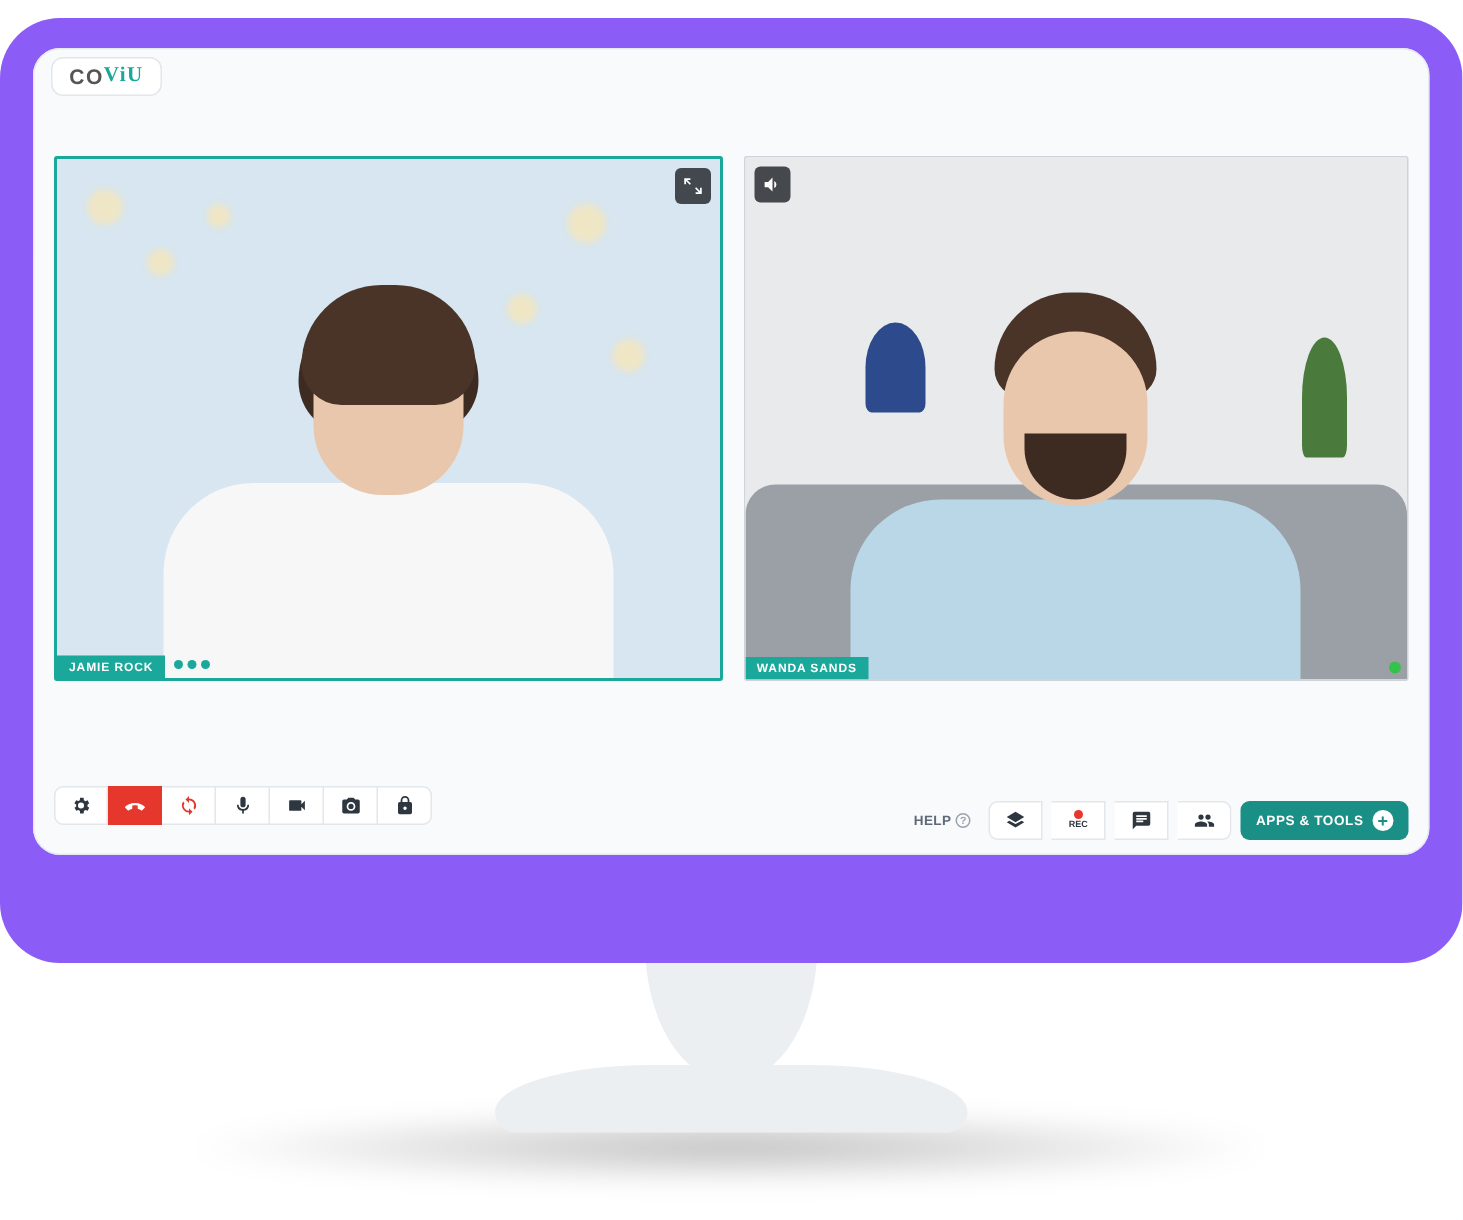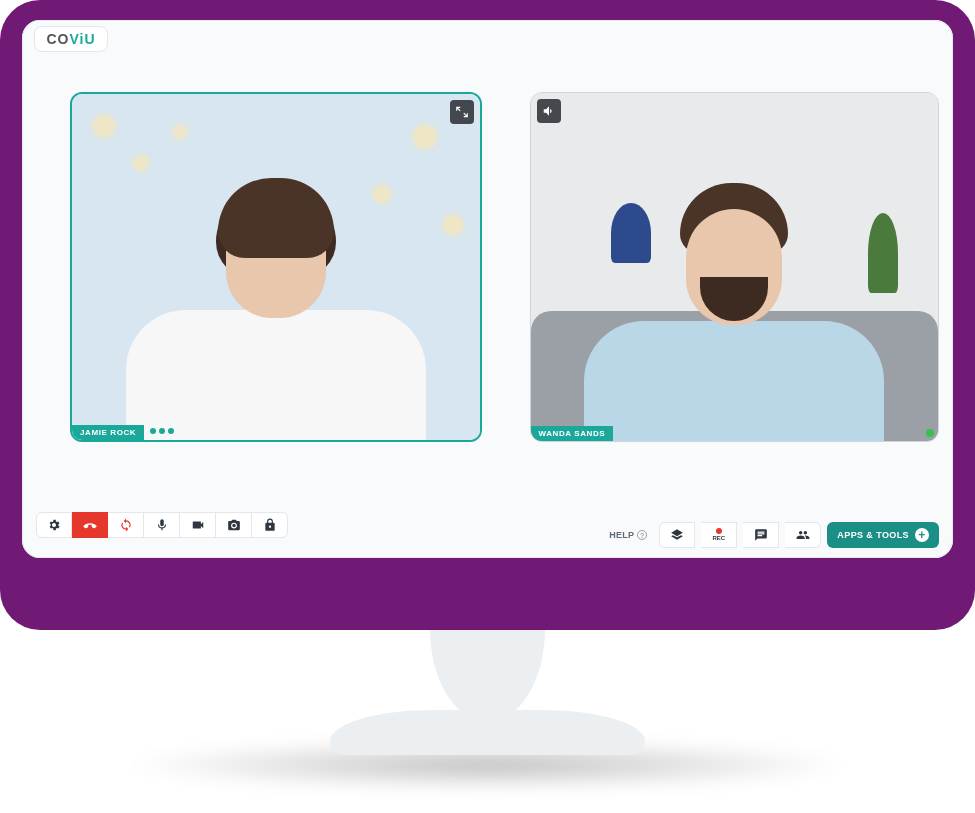--- a/index.html
+++ b/index.html
@@ -1,29 +1,29 @@
 <!DOCTYPE html>
 <html><head>
 <meta charset="utf-8">
 <style>
   html,body{margin:0;padding:0;width:975px;height:813px;background:#ffffff;font-family:Arial,Helvetica,sans-serif;}
   *{box-sizing:border-box;}
   .stage{position:relative;width:975px;height:813px;}
   
-  .monitor{position:absolute;left:0;top:0;width:975px;height:630px;background:#701a75;border-radius:40px;}
+  .monitor{position:absolute;left:0;top:12px;width:975px;height:630px;background:#8b5cf6;border-radius:40px;}
   .stand-neck{position:absolute;left:430px;top:620px;width:115px;height:100px;background:#eceff2;border-radius:10px 10px 60px 60px/10px 10px 100px 100px;}
   .stand-base{position:absolute;left:330px;top:710px;width:315px;height:45px;background:#eceff2;border-radius:150px 150px 20px 20px/45px 45px 20px 20px;}
   .shadow{position:absolute;left:120px;top:740px;width:735px;height:50px;background:radial-gradient(ellipse at center,rgba(0,0,0,0.25) 0%,rgba(0,0,0,0) 70%);filter:blur(8px);}
   .screen{position:absolute;left:22px;top:20px;width:931px;height:538px;background:#f8fafc;border-radius:18px;box-shadow:inset 0 0 0 1px #e5e9f0;}
   
   .logo{position:absolute;left:12px;top:6px;width:74px;height:26px;border:1px solid #e3e6ea;border-radius:8px;background:#fff;display:flex;align-items:center;justify-content:center;font-size:14px;font-weight:bold;letter-spacing:1px;color:#555;}
-  .logo .v{color:#1aa89b;}
+  .logo .v{color:#1aa89b;font-family:Liberation Serif, serif;}
   
   .videos{position:absolute;left:14px;top:72px;right:14px;height:350px;display:flex;gap:14px;}
-  .tile{position:relative;flex:1;border-radius:12px;overflow:hidden;margin-left:34px;}
+  .tile{position:relative;flex:1;border-radius:2px;overflow:hidden;}
   .tile.left{border:2px solid #1aa89b;}
   .tile.right{border:1px solid #cfd4da;}
   .namebar{position:absolute;left:0;bottom:0;padding:3px 8px;font-size:8px;letter-spacing:0.6px;color:#fff;font-weight:bold;}
   .tile.left .namebar{background:#1aa89b;}
   .tile.right .namebar{background:#1aa89b;}
   .corner-btn{position:absolute;top:6px;width:24px;height:24px;background:rgba(40,44,48,0.85);border-radius:4px;display:flex;align-items:center;justify-content:center;}
   .corner-btn svg{width:14px;height:14px;fill:#fff;}
   .leftcorner{right:6px;}
   .rightcorner{left:6px;}
   .dots{position:absolute;left:78px;bottom:6px;display:flex;gap:3px;}

